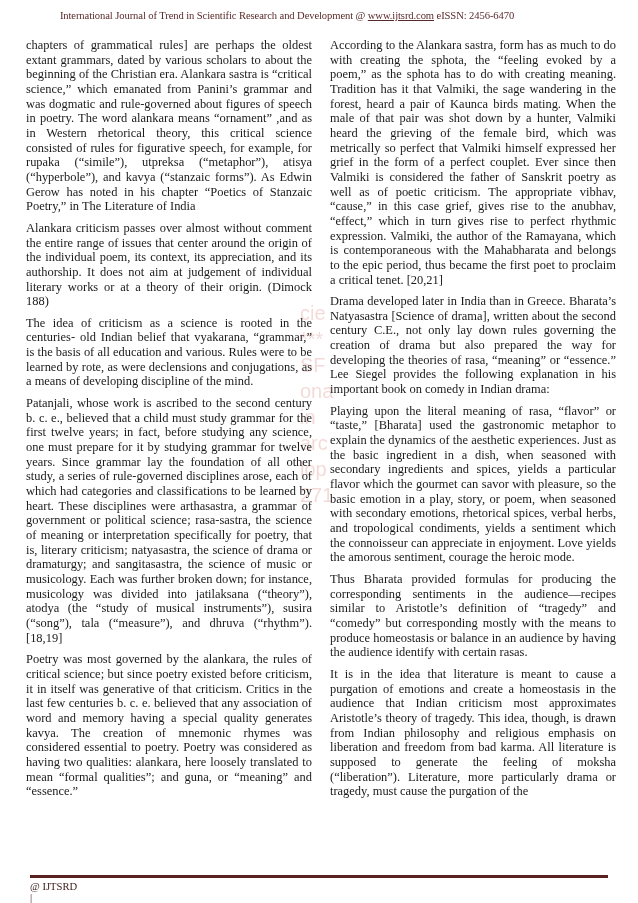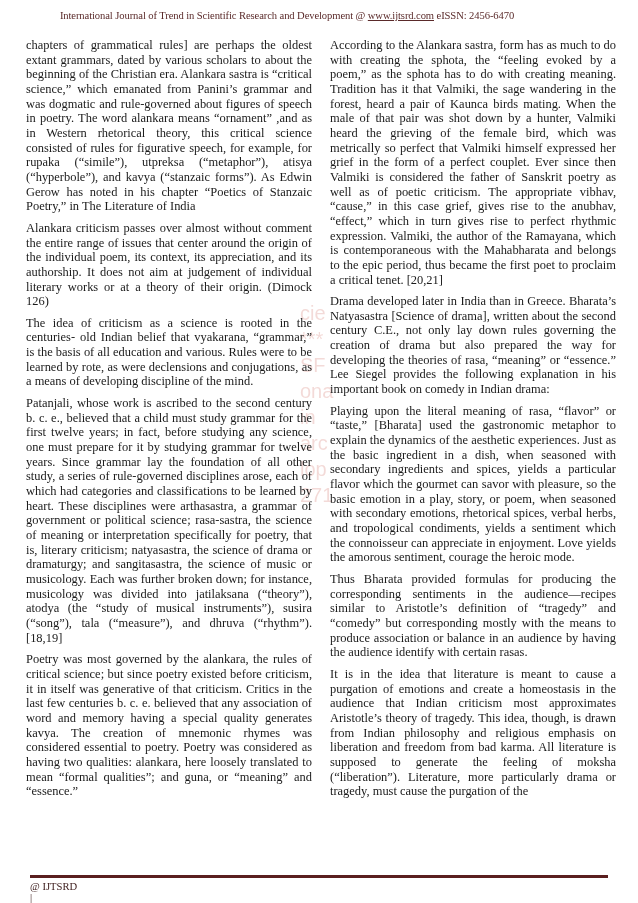--- a/index.html
+++ b/index.html
@@ -33,30 +33,30 @@
   <div>ona</div>
   <div>in</div>
   <div>arc</div>
   <div>lop</div>
   <div>271</div>
 </div>
 
 <div class="columns">
   <div class="col">
     <p>chapters of grammatical rules] are perhaps the oldest extant grammars, dated by various scholars to about the beginning of the Christian era. Alankara sastra is “critical science,” which emanated from Panini’s grammar and was dogmatic and rule-governed about figures of speech in poetry. The word alankara means “ornament” ,and as in Western rhetorical theory, this critical science consisted of rules for figurative speech, for example, for rupaka (“simile”), utpreksa (“metaphor”), atisya (“hyperbole”), and kavya (“stanzaic forms”). As Edwin Gerow has noted in his chapter “Poetics of Stanzaic Poetry,” in The Literature of India</p>
-    <p>Alankara criticism passes over almost without comment the entire range of issues that center around the origin of the individual poem, its context, its appreciation, and its authorship. It does not aim at judgement of individual literary works or at a theory of their origin. (Dimock 126)</p>
+    <p>Alankara criticism passes over almost without comment the entire range of issues that center around the origin of the individual poem, its context, its appreciation, and its authorship. It does not aim at judgement of individual literary works or at a theory of their origin. (Dimock 188)</p>
     <p>The idea of criticism as a science is rooted in the centuries- old Indian belief that vyakarana, “grammar,” is the basis of all education and various. Rules were to be learned by rote, as were declensions and conjugations, as a means of developing discipline of the mind.</p>
     <p>Patanjali, whose work is ascribed to the second century b. c. e., believed that a child must study grammar for the first twelve years; in fact, before studying any science, one must prepare for it by studying grammar for twelve years. Since grammar lay the foundation of all other study, a series of rule-governed disciplines arose, each of which had categories and classifications to be learned by heart. These disciplines were arthasastra, a grammar of government or political science; rasa-sastra, the science of meaning or interpretation specifically for poetry, that is, literary criticism; natyasastra, the science of drama or dramaturgy; and sangitasastra, the science of music or musicology. Each was further broken down; for instance, musicology was divided into jatilaksana (“theory”), atodya (the “study of musical instruments”), susira (“song”), tala (“measure”), and dhruva (“rhythm”).[18,19]</p>
     <p>Poetry was most governed by the alankara, the rules of critical science; but since poetry existed before criticism, it in itself was generative of that criticism. Critics in the last few centuries b. c. e. believed that any association of word and memory having a special quality generates kavya. The creation of mnemonic rhymes was considered essential to poetry. Poetry was considered as having two qualities: alankara, here loosely translated to mean “formal qualities”; and guna, or “meaning” and “essence.”</p>
   </div>
   <div class="col">
     <p>According to the Alankara sastra, form has as much to do with creating the sphota, the “feeling evoked by a poem,” as the sphota has to do with creating meaning. Tradition has it that Valmiki, the sage wandering in the forest, heard a pair of Kaunca birds mating. When the male of that pair was shot down by a hunter, Valmiki heard the grieving of the female bird, which was metrically so perfect that Valmiki himself expressed her grief in the form of a perfect couplet. Ever since then Valmiki is considered the father of Sanskrit poetry as well as of poetic criticism. The appropriate vibhav, “cause,” in this case grief, gives rise to the anubhav, “effect,” which in turn gives rise to perfect rhythmic expression. Valmiki, the author of the Ramayana, which is contemporaneous with the Mahabharata and belongs to the epic period, thus became the first poet to proclaim a critical tenet. [20,21]</p>
     <p>Drama developed later in India than in Greece. Bharata’s Natyasastra [Science of drama], written about the second century C.E., not only lay down rules governing the creation of drama but also prepared the way for developing the theories of rasa, “meaning” or “essence.” Lee Siegel provides the following explanation in his important book on comedy in Indian drama:</p>
     <p>Playing upon the literal meaning of rasa, “flavor” or “taste,” [Bharata] used the gastronomic metaphor to explain the dynamics of the aesthetic experiences. Just as the basic ingredient in a dish, when seasoned with secondary ingredients and spices, yields a particular flavor which the gourmet can savor with pleasure, so the basic emotion in a play, story, or poem, when seasoned with secondary emotions, rhetorical spices, verbal herbs, and tropological condiments, yields a sentiment which the connoisseur can appreciate in enjoyment. Love yields the amorous sentiment, courage the heroic mode.</p>
-    <p>Thus Bharata provided formulas for producing the corresponding sentiments in the audience—recipes similar to Aristotle’s definition of “tragedy” and “comedy” but corresponding mostly with the means to produce association or balance in an audience by having the audience identify with certain rasas.</p>
+    <p>Thus Bharata provided formulas for producing the corresponding sentiments in the audience—recipes similar to Aristotle’s definition of “tragedy” and “comedy” but corresponding mostly with the means to produce homeostasis or balance in an audience by having the audience identify with certain rasas.</p>
     <p>It is in the idea that literature is meant to cause a purgation of emotions and create a homeostasis in the audience that Indian criticism most approximates Aristotle’s theory of tragedy. This idea, though, is drawn from Indian philosophy and religious emphasis on liberation and freedom from bad karma. All literature is supposed to generate the feeling of moksha (“liberation”). Literature, more particularly drama or tragedy, must cause the purgation of the</p>
   </div>
 </div>
 
 <div class="footer-rule"></div>
 <div class="footer">
   <span>@ IJTSRD</span>
   <span class="sep">|</span>
   <span>Unique Paper ID – IJTSRD51841</span>
   <span class="sep">|</span>

